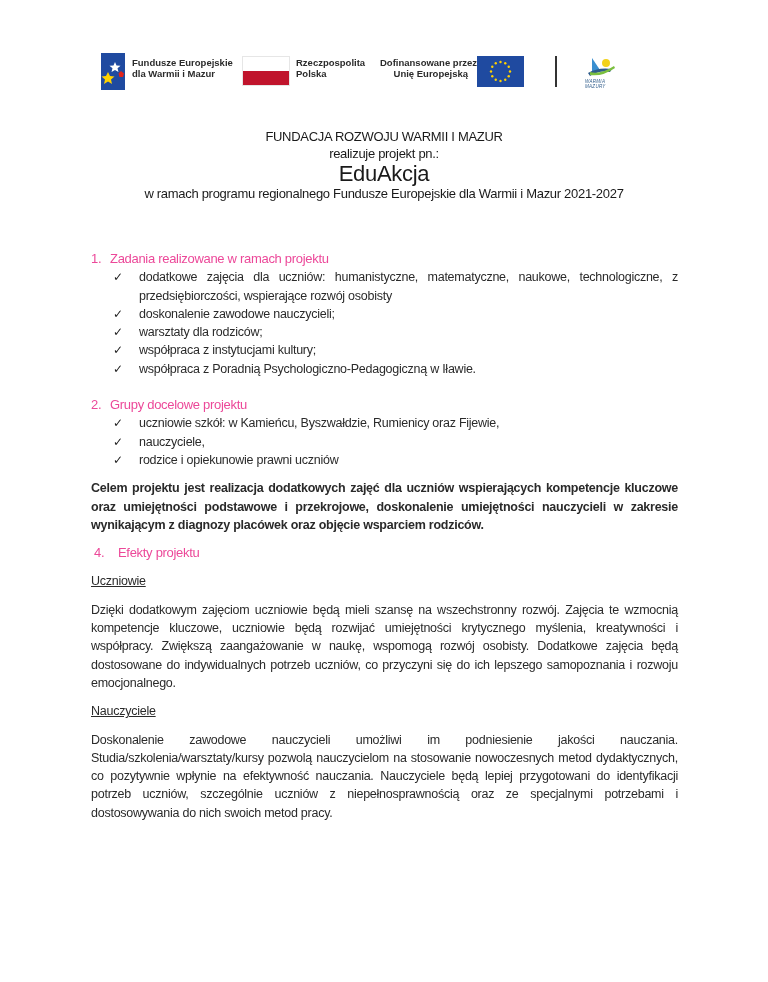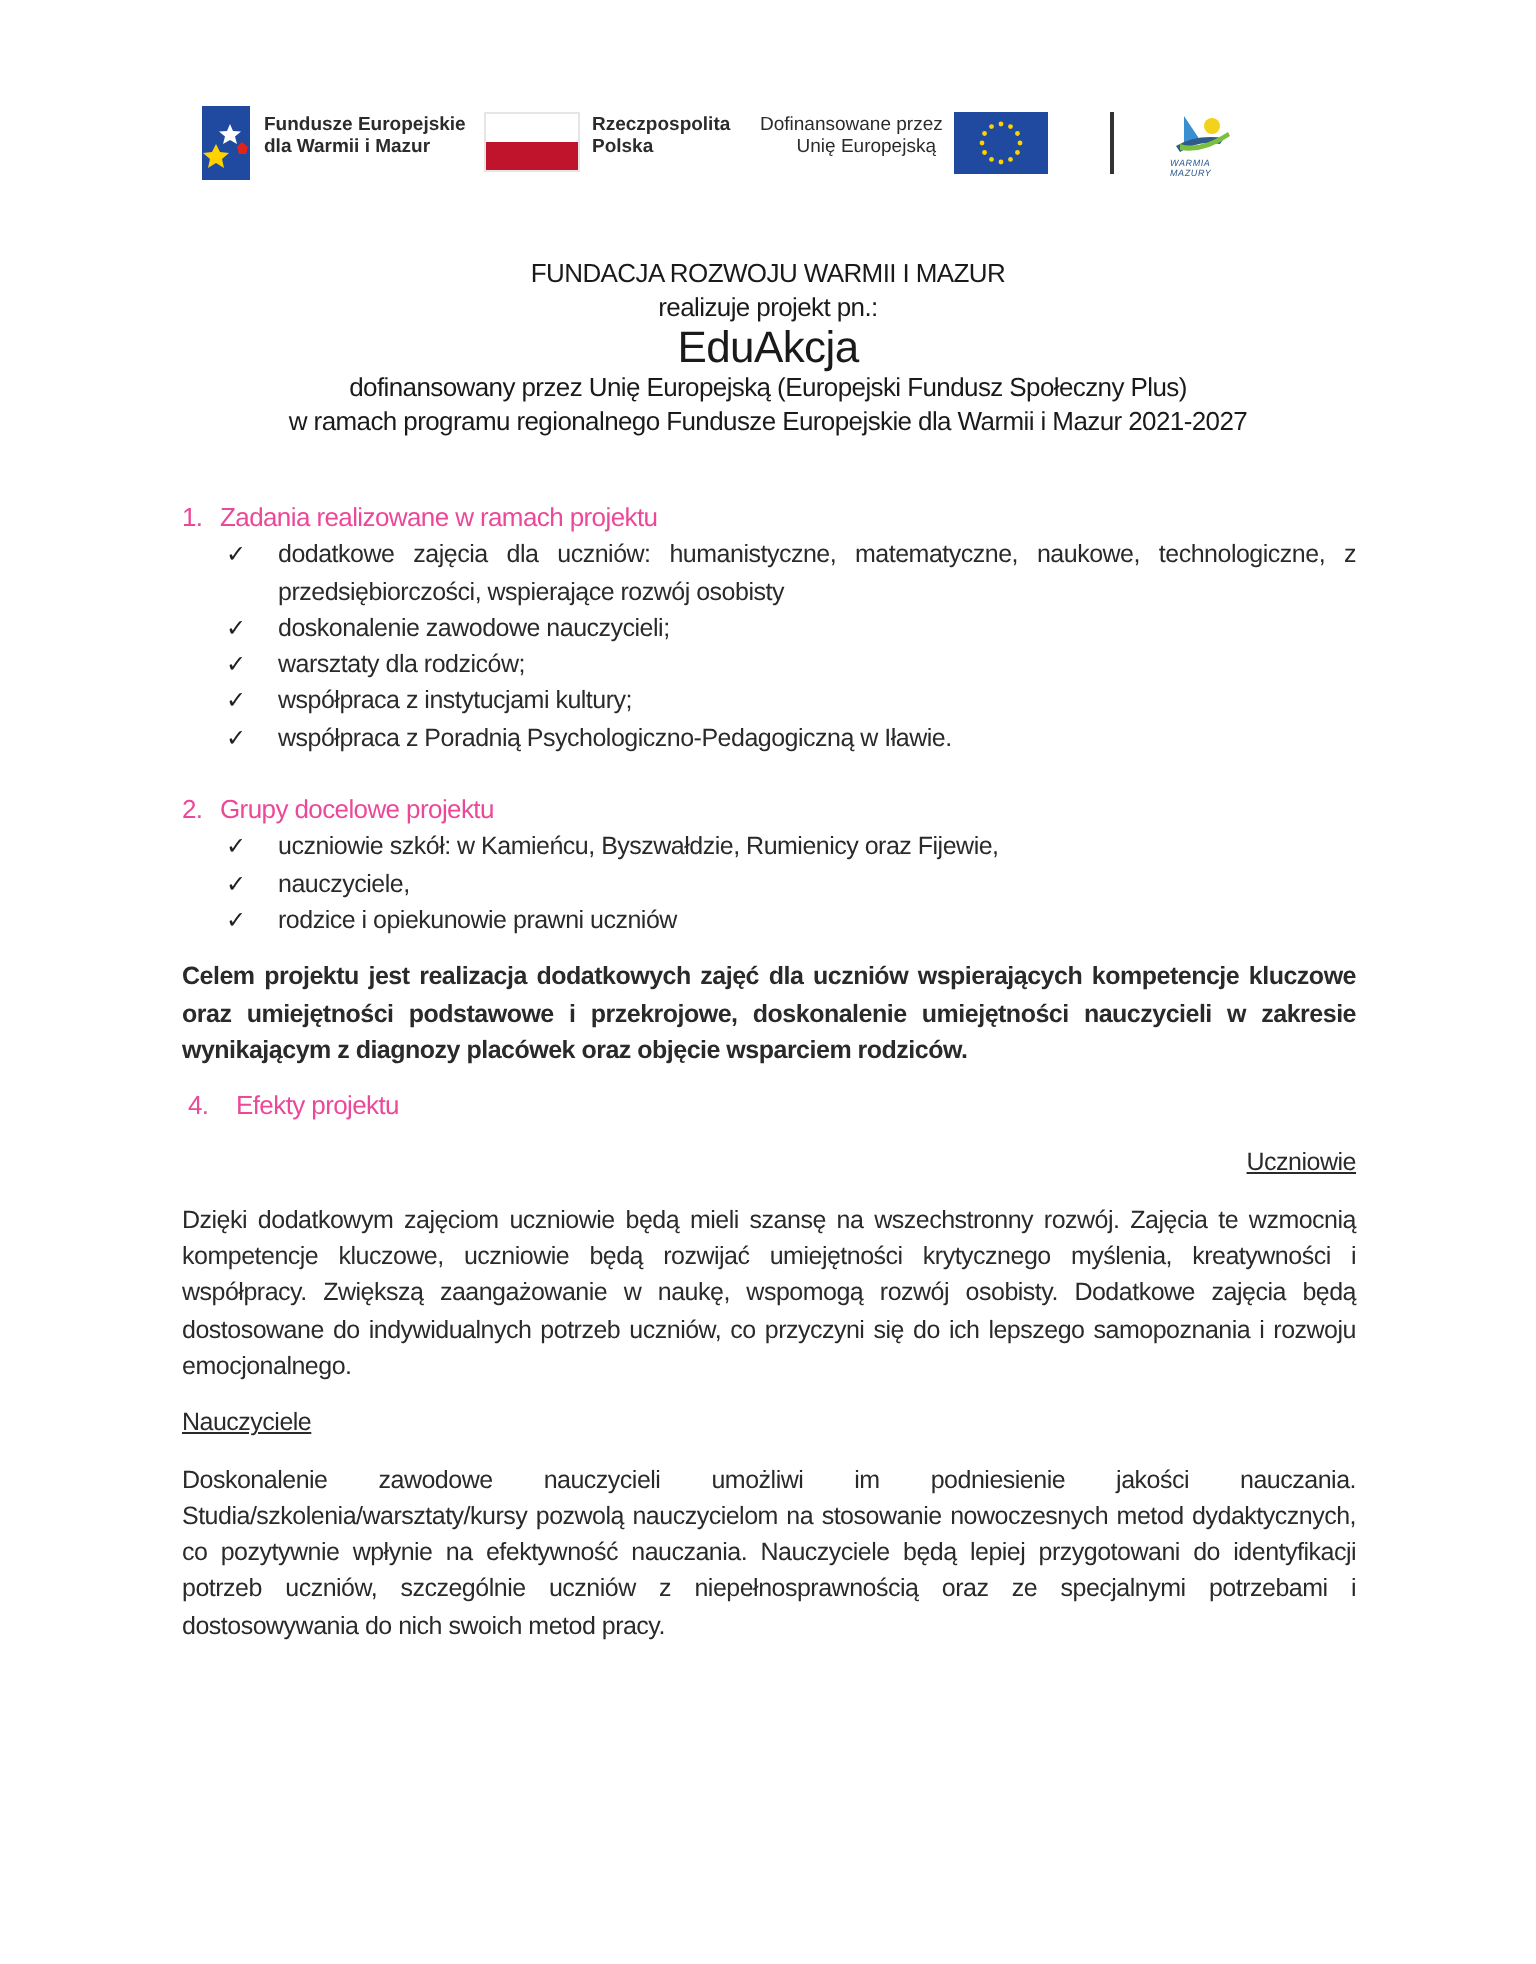--- a/index.html
+++ b/index.html
@@ -9,21 +9,21 @@
   
   .logo-bar { position:absolute; left:0; top:0; width:744px; height:110px; }
   .fe-logo { position:absolute; left:101px; top:53px; width:24px; height:37px; }
   .fe-text { position:absolute; left:132px; top:57px; font-size:9.5px; font-weight:bold;
              line-height:11px; color:#2b2b2b; white-space:pre; }
   .pl-flag { position:absolute; left:242px; top:56px; width:48px; height:30px; border:1px solid #e6e6e6; box-sizing:border-box; }
   .pl-flag .white { height:50%; background:#ffffff; }
   .pl-flag .red { height:50%; background:#c0142c; }
   .pl-text { position:absolute; left:296px; top:57px; font-size:9.5px; font-weight:bold;
              line-height:11px; color:#2b2b2b; white-space:pre; }
-  .eu-text { position:absolute; left:380px; top:57px; width:88px; font-size:9.5px; font-weight:normal;
+  .eu-text { position:absolute; left:380px; top:57px; width:88px; font-size:9.5px; font-weight:bold;
              line-height:11px; color:#2b2b2b; text-align:right; white-space:pre; }
   .eu-flag { position:absolute; left:477px; top:56px; width:47px; height:31px; background:#1f4aa0; }
   .divider-v { position:absolute; left:555px; top:56px; width:1.5px; height:31px; background:#333; }
   .wm-logo { position:absolute; left:584px; top:55px; width:34px; height:34px; }
   .wm-text { position:absolute; left:585px; top:79px; font-size:4.5px; color:#2e5b8a; line-height:5px; font-style:italic; white-space:pre; letter-spacing:0.3px;}
 
   
   .title-block { position:absolute; left:0; top:128px; width:768px; text-align:center;
                  font-family:"Liberation Sans", sans-serif; font-size:13px; line-height:17px; letter-spacing:-0.3px; }
   .title-block .org { font-size:13px; }
@@ -88,21 +88,20 @@
     <path d="M6 17 Q16 20 30 11 L31 13 Q18 22 6 20 Z" fill="#7bbf3f"></path>
   </svg>
   <div class="wm-text"><span>WARMIA</span>
 <span>MAZURY</span></div>
 </div>
 
 <div class="title-block">
   <div class="org">FUNDACJA ROZWOJU WARMII I MAZUR</div>
   <div>realizuje projekt pn.:</div>
   <div class="project">EduAkcja</div>
-  <div>dofinansowany przez Unię Europejską (Europejski Fundusz Społeczny Plus)</div>
   <div>w ramach programu regionalnego Fundusze Europejskie dla Warmii i Mazur 2021-2027</div>
 </div>
 
 <div class="content">
 
   <div class="sec-head">
     <span class="num">1.</span><span>Zadania realizowane w ramach projektu</span>
   </div>
   <ul class="checklist">
     <li><span class="check">✓</span><span>dodatkowe zajęcia dla uczniów: humanistyczne, matematyczne, naukowe, technologiczne, z przedsiębiorczości, wspierające rozwój osobisty</span></li>
@@ -119,17 +118,17 @@
     <li><span class="check">✓</span><span>uczniowie szkół: w Kamieńcu, Byszwałdzie, Rumienicy oraz Fijewie,</span></li>
     <li><span class="check">✓</span><span>nauczyciele,</span></li>
     <li><span class="check">✓</span><span>rodzice i opiekunowie prawni uczniów</span></li>
   </ul>
 
   <p class="para" style="margin-top:10px;font-weight:bold;">Celem projektu jest realizacja dodatkowych zajęć dla uczniów wspierających kompetencje kluczowe oraz umiejętności podstawowe i przekrojowe, doskonalenie umiejętności nauczycieli w zakresie wynikającym z diagnozy placówek oraz objęcie wsparciem rodziców.</p>
 
   <div class="sec-head" style="margin-top:10px; padding-left:3px;">
     <span class="num" style="width:24px;">4.</span><span>Efekty projektu</span>
   </div>
-  <p class="sub-head" style="margin-top:10px;text-align:right;">Uczniowie</p>
+  <p class="sub-head" style="margin-top:10px;">Uczniowie</p>
   <p class="para" style="margin-top:10px;">Dzięki dodatkowym zajęciom uczniowie będą mieli szansę na wszechstronny rozwój. Zajęcia te wzmocnią kompetencje kluczowe, uczniowie będą rozwijać umiejętności krytycznego myślenia, kreatywności i współpracy. Zwiększą zaangażowanie w naukę, wspomogą rozwój osobisty. Dodatkowe zajęcia będą dostosowane do indywidualnych potrzeb uczniów, co przyczyni się do ich lepszego samopoznania i rozwoju emocjonalnego.</p>
   <p class="sub-head" style="margin-top:10px;">Nauczyciele</p>
   <p class="para" style="margin-top:10px;">Doskonalenie zawodowe nauczycieli umożliwi im podniesienie jakości nauczania. Studia/szkolenia/warsztaty/kursy pozwolą nauczycielom na stosowanie nowoczesnych metod dydaktycznych, co pozytywnie wpłynie na efektywność nauczania. Nauczyciele będą lepiej przygotowani do identyfikacji potrzeb uczniów, szczególnie uczniów z niepełnosprawnością oraz ze specjalnymi potrzebami i dostosowywania do nich swoich metod pracy.</p>
 </div>
 
 </body></html>

